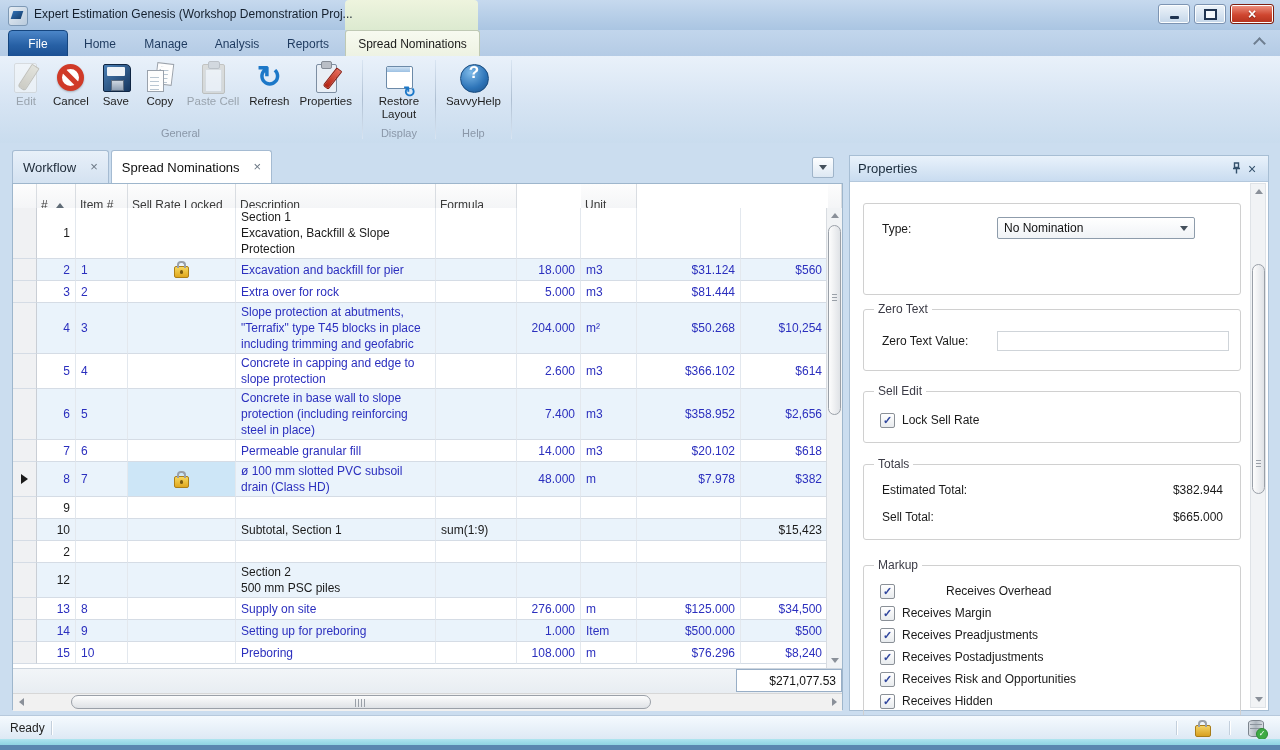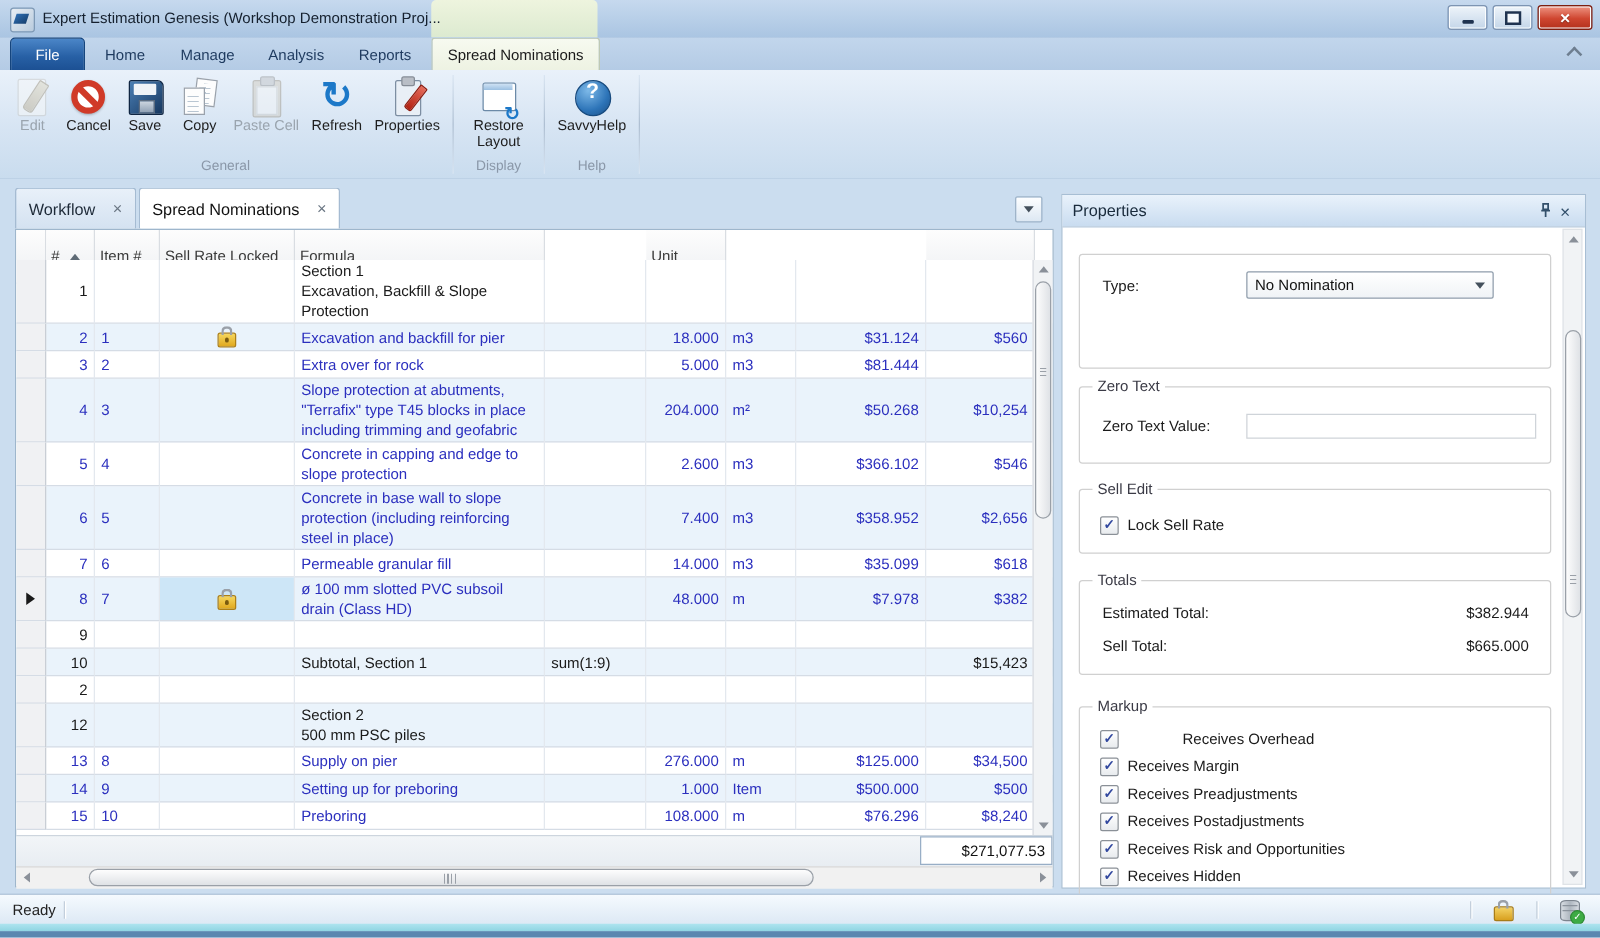--- a/index.html
+++ b/index.html
@@ -308,20 +308,23 @@
             <span>#</span>
             <span class="sortup"></span>
           </div>
         <div class="hc">
             <span>Item #</span>
           </div>
         <div class="hc">
             <span>Sell Rate Locked</span>
           </div>
         <div class="hc">
+            <span>Description</span>
+          </div>
+        <div class="hc">
             <span>Formula</span>
           </div>
         <div class="hc r">
             <span>Quantity</span>
           </div>
         <div class="hc">
             <span>Unit</span>
           </div>
         <div class="hc r">
             <span>Estimated Rate</span>
@@ -397,21 +400,21 @@
             <div class="gc r">5</div>
             <div class="gc">4</div>
             <div class="gc lockc"></div>
             <div class="gc desc">
               <span>Concrete in capping and edge to slope protection</span>
             </div>
             <div class="gc"></div>
             <div class="gc r">2.600</div>
             <div class="gc">m3</div>
             <div class="gc r">$366.102</div>
-            <div class="gc r">$546</div>
+            <div class="gc r">$614</div>
           </div>
           <div class="grow alt blue">
             <div class="gc ind"></div>
             <div class="gc r">6</div>
             <div class="gc">5</div>
             <div class="gc lockc"></div>
             <div class="gc desc">
               <span>Concrete in base wall to slope protection (including reinforcing steel in place)</span>
             </div>
             <div class="gc"></div>
@@ -424,21 +427,21 @@
             <div class="gc ind"></div>
             <div class="gc r">7</div>
             <div class="gc">6</div>
             <div class="gc lockc"></div>
             <div class="gc desc">
               <span>Permeable granular fill</span>
             </div>
             <div class="gc"></div>
             <div class="gc r">14.000</div>
             <div class="gc">m3</div>
-            <div class="gc r">$35.099</div>
+            <div class="gc r">$20.102</div>
             <div class="gc r">$618</div>
           </div>
           <div class="grow alt blue">
             <div class="gc ind">
               <div class="cursorarrow"></div>
             </div>
             <div class="gc r">8</div>
             <div class="gc">7</div>
             <div class="gc lockc selcell">
               <div class="lockic"></div>
@@ -508,21 +511,21 @@
             <div class="gc"></div>
             <div class="gc r"></div>
             <div class="gc r"></div>
           </div>
           <div class="grow blue">
             <div class="gc ind"></div>
             <div class="gc r">13</div>
             <div class="gc">8</div>
             <div class="gc lockc"></div>
             <div class="gc desc">
-              <span>Supply on pier</span>
+              <span>Supply on site</span>
             </div>
             <div class="gc"></div>
             <div class="gc r">276.000</div>
             <div class="gc">m</div>
             <div class="gc r">$125.000</div>
             <div class="gc r">$34,500</div>
           </div>
           <div class="grow alt blue">
             <div class="gc ind"></div>
             <div class="gc r">14</div>

